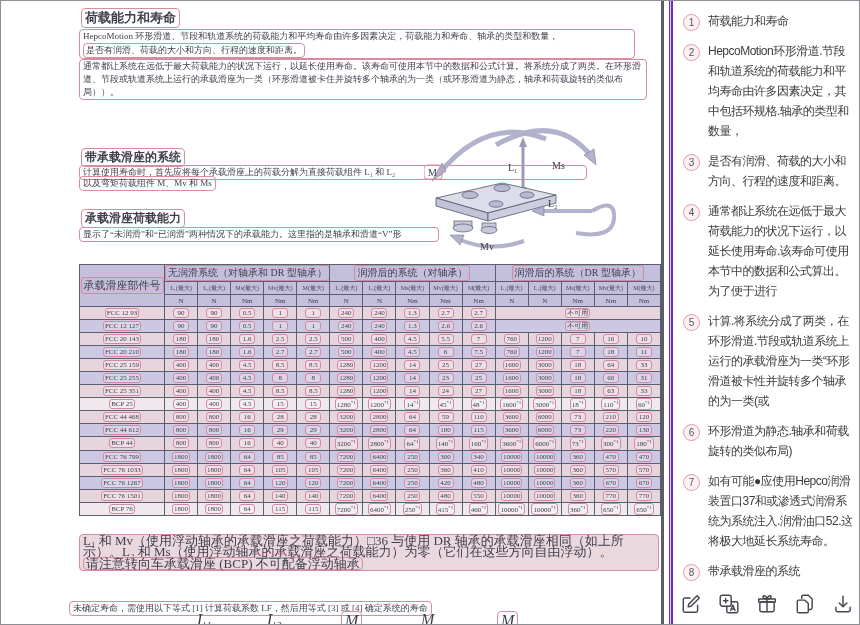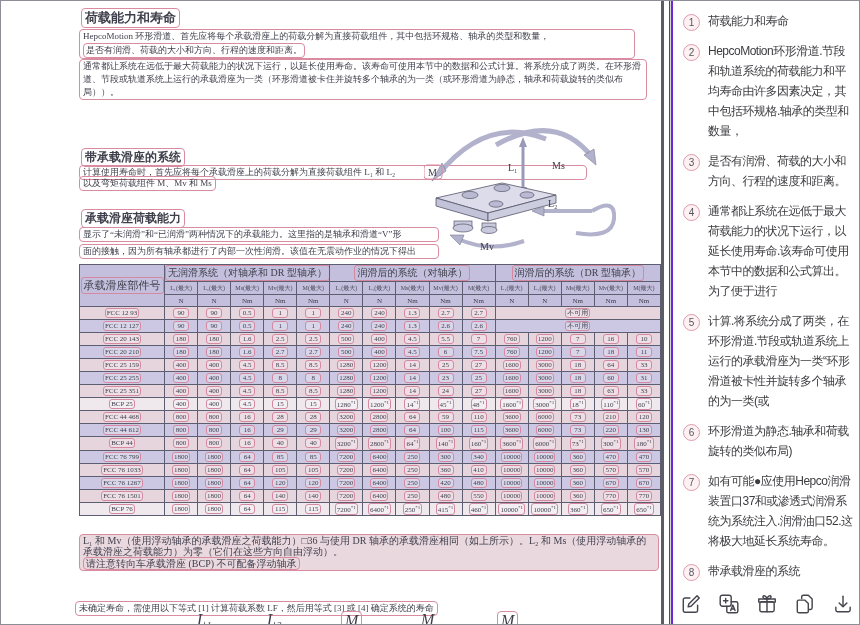--- a/index.html
+++ b/index.html
@@ -28,21 +28,21 @@
   td{height:12px;font-size:7px;line-height:9px;}
   tr.ra td{background:#e7d5dd;}
   tr.rb td{background:#ccc8e3;}
   tr.rl td{background:#efe9ee;}
   td.part{font-size:7.5px;}
   .vbox{display:inline-block;border:1px solid #d489a0;border-radius:3px;padding:0 1px;min-width:12px;
         font-size:7px;line-height:8px;background:rgba(255,255,255,0.25);}
   .vbox sup{font-size:5px;}
   .hbox{display:inline-block;border:1px solid #d489a0;border-radius:3px;padding:0 2px;}
 
-  .footnote{font-size:10px;line-height:11px;background:#ead8df;}
+  .footnote{font-size:13px;line-height:11px;background:#ead8df;}
   .bottomline{font-size:9px;display:inline-block;}
   .formula{position:absolute;top:608px;left:0;width:660px;height:15px;overflow:hidden;}
   .fsym{position:absolute;top:2px;font-size:16px;font-style:italic;font-family:"Liberation Serif",serif;}
 
   
   .diagram{position:absolute;}
   .dlabel{font-family:"Liberation Serif",serif;font-size:10px;fill:#3f3f4c;}
 
   
   .divider{position:absolute;left:669px;top:0;width:1px;height:623px;background:#d5d5d8;}
@@ -61,38 +61,37 @@
 
 <div class="app">
 
   <div class="doc">
 
     <div class="abs" style="left:80px;top:7px;">
       <span class="obox doc-title">荷载能力和寿命</span>
     </div>
 
     <div class="abs obox para" style="left:78px;top:28px;width:548px;">
-      <div>HepcoMotion 环形滑道、首先应将每个承载滑座上的荷载分解为直接荷载组件，其中包括环规格、轴承的类型和数量，</div>
+      <div>HepcoMotion 环形滑道、节段和轨道系统的荷载能力和平均寿命由许多因素决定，荷载能力和寿命、轴承的类型和数量，</div>
       <div><span class="inner-line">是否有润滑、荷载的大小和方向、行程的速度和距离。</span></div>
     </div>
 
     <div class="abs obox para" style="left:78px;top:58px;width:560px;">通常都让系统在远低于最大荷载能力的状况下运行，以延长使用寿命。该寿命可使用本节中的数据和公式计算。将系统分成了两类。在环形滑道、节段或轨道系统上运行的承载滑座为一类（环形滑道被卡住并旋转多个轴承的为一类（或环形滑道为静态，轴承和荷载旋转的类似布局））。</div>
 
 
     <div class="abs" style="left:80px;top:146px;">
       <span class="obox h2">带承载滑座的系统</span>
     </div>
     <div class="abs obox para" style="left:78px;top:164px;width:500px;white-space:nowrap;">计算使用寿命时，首先应将每个承载滑座上的荷载分解为直接荷载组件 L₁ 和 L₂</div>
     <div class="abs obox para" style="left:78px;top:175px;display:inline-block;white-space:nowrap;">以及弯矩荷载组件 M、Mv 和 Ms</div>
 
     <div class="abs" style="left:80px;top:207px;">
       <span class="obox h2">承载滑座荷载能力</span>
     </div>
     <div class="abs obox para" style="left:78px;top:226px;width:352px;">显示了“未润滑”和“已润滑”两种情况下的承载能力。这里指的是轴承和滑道“V”形</div>
-    <div class="abs obox para" style="left:78px;top:243px;width:352px;">面的接触，因为所有轴承都进行了内部一次性润滑。该值在无震动作业的情况下得出</div>
 
     <svg class="diagram" style="left:423px;top:122px;width:240px;height:138px;" viewBox="0 0 240 138">
 
       <path d="M14 52 Q62 -8 122 16" stroke="#b2b2cd" stroke-width="5" fill="none"></path>
       <polygon points="8,58 22,48 18,40" fill="#b2b2cd" stroke="#7a7a96" stroke-width="0.6"></polygon>
       <path d="M72 22 Q132 -12 168 34" stroke="#b2b2cd" stroke-width="5" fill="none"></path>
       <polygon points="172,42 160,32 170,26" fill="#b2b2cd" stroke="#7a7a96" stroke-width="0.6"></polygon>
 
       <line x1="99" y1="22" x2="99" y2="66" stroke="#9a9ab8" stroke-width="3"></line>
       <polygon points="99,14 95,24 103,24" fill="#9a9ab8"></polygon>
@@ -451,21 +450,21 @@
             <td><span class="vbox">650<sup>*1</sup></span></td>
           </tr>
         </tbody>
     </table>
 
     <div class="abs obox footnote" style="left:78px;top:533px;width:572px;">
       <div>L₁ 和 Mv（使用浮动轴承的承载滑座之荷载能力）□36 与使用 DR 轴承的承载滑座相同（如上所示）。L₂ 和 Ms（使用浮动轴承的承载滑座之荷载能力）为零（它们在这些方向自由浮动）。</div>
       <div><span class="inner-line">请注意转向车承载滑座 (BCP) 不可配备浮动轴承</span></div>
     </div>
 
-    <div class="abs" style="left:74px;top:596px;">
+    <div class="abs" style="left:68px;top:596px;">
       <span class="obox bottomline">未确定寿命，需使用以下等式 [1] 计算荷载系数 LF，然后用等式 [3] 或 [4] 确定系统的寿命</span>
     </div>
 
     <div class="formula">
       <span class="fsym" style="left:196px;">L₁</span>
       <span class="fsym" style="left:266px;">L₂</span>
       <span class="fsym obox" style="left:340px;">M</span>
       <span class="fsym" style="left:420px;">M</span>
       <span class="fsym obox" style="left:496px;">M</span>
     </div>

